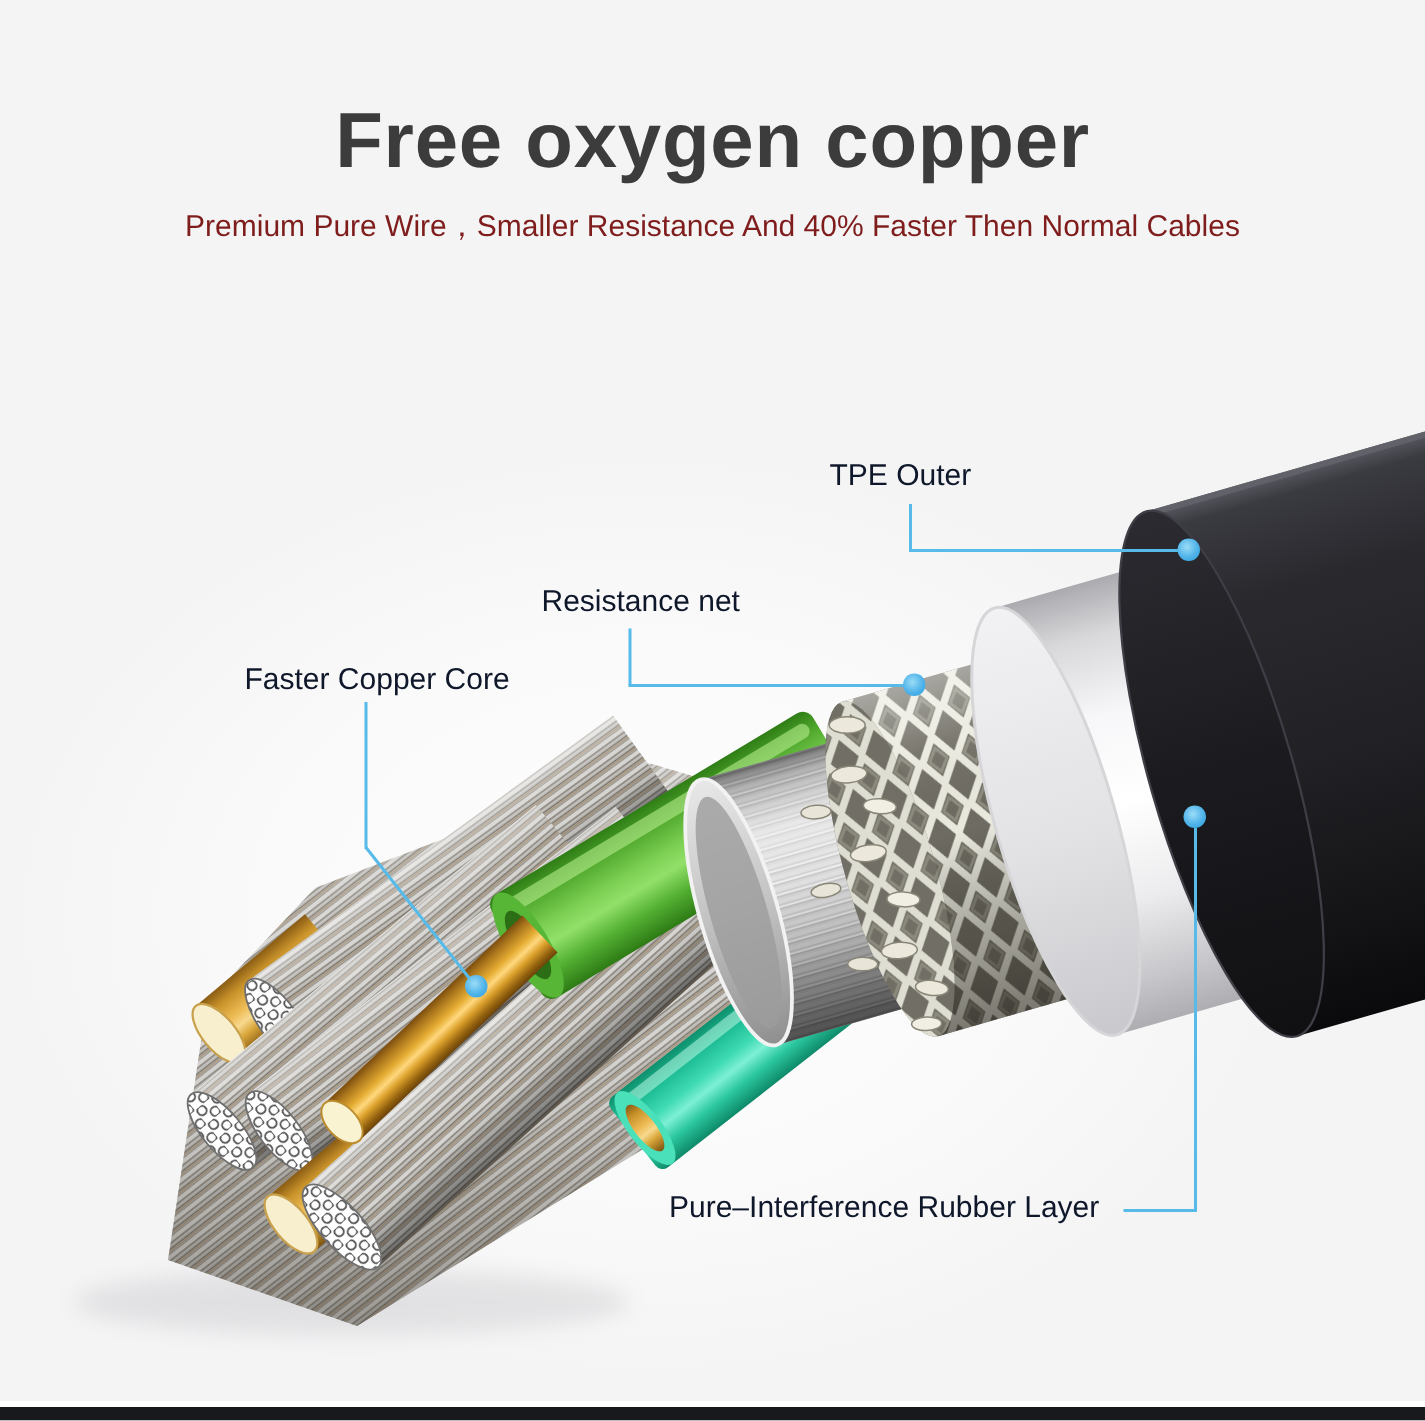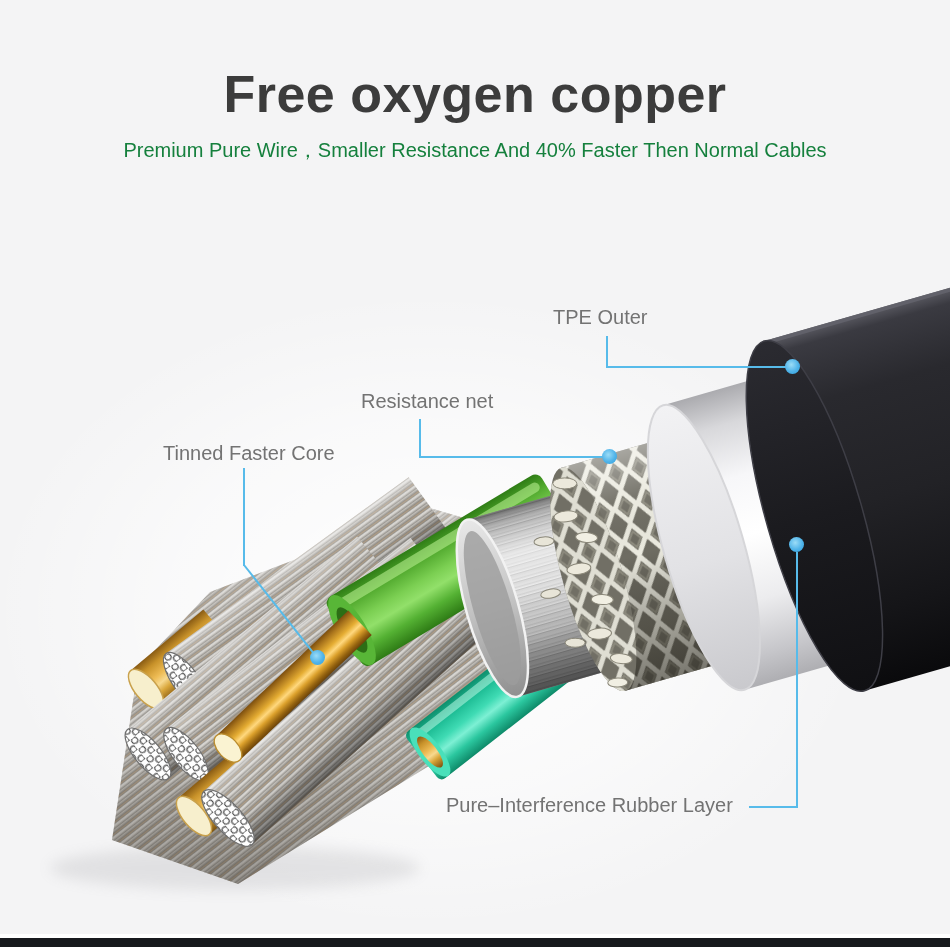--- a/index.html
+++ b/index.html
@@ -9,24 +9,24 @@
     font-family:"Liberation Sans","DejaVu Sans",sans-serif;
   }
   #stage{position:absolute;inset:0;border-radius:24px;}
   svg.scene{position:absolute;left:0;top:0;z-index:1;}
   .page-title{
     position:absolute;top:64px;left:0;width:950px;text-align:center;
     font-size:52px;font-weight:bold;color:#3c3c3c;letter-spacing:0.5px;z-index:3;
   }
   .page-subtitle{
     position:absolute;top:137px;left:0;width:950px;text-align:center;
-    font-size:20px;color:#15803d;z-index:3;
+    font-size:20px;color:#7f1d1d;z-index:3;
   }
   .callout-label{
-    position:absolute;font-size:20px;color:#737373;white-space:nowrap;z-index:3;
+    position:absolute;font-size:20px;color:#0f172a;white-space:nowrap;z-index:3;
   }
   .cline{position:absolute;background:#57bbea;z-index:2;}
   .cline.v{width:2px;}
   .cline.h{height:2px;}
   .cline.d{height:2px;transform-origin:0 50%;}
   .cdot{
     position:absolute;width:15px;height:15px;border-radius:50%;z-index:3;
     background:radial-gradient(circle at 42% 38%, #9bdcf7 0%, #4fb3e9 55%, #2d9edc 100%);
   }
   .footer-white-line{position:absolute;left:0;top:934px;width:950px;height:4px;background:#ffffff;z-index:4;}
@@ -317,21 +317,21 @@
   <div class="callout-label" style="left:553px;top:306px;">TPE Outer</div>
   <div class="cline v" style="left:606px;top:336px;height:31px;"></div>
   <div class="cline h" style="left:606px;top:366px;width:180px;"></div>
   <div class="cdot" style="left:785px;top:359px;"></div>
 
   <div class="callout-label" style="left:361px;top:390px;">Resistance net</div>
   <div class="cline v" style="left:419px;top:419px;height:38px;"></div>
   <div class="cline h" style="left:419px;top:456px;width:183px;"></div>
   <div class="cdot" style="left:602px;top:449px;"></div>
 
-  <div class="callout-label" style="left:163px;top:442px;">Tinned Faster Core</div>
+  <div class="callout-label" style="left:163px;top:442px;">Faster Copper Core</div>
   <div class="cline v" style="left:243px;top:468px;height:98px;"></div>
   <div class="cline d" style="left:244px;top:564px;width:116px;transform:rotate(51.7deg);"></div>
   <div class="cdot" style="left:310px;top:650px;"></div>
 
   <div class="callout-label" style="left:446px;top:794px;">Pure–Interference Rubber Layer</div>
   <div class="cline h" style="left:749px;top:806px;width:48px;"></div>
   <div class="cline v" style="left:796px;top:552px;height:256px;"></div>
   <div class="cdot" style="left:789px;top:537px;"></div>
 
   <div class="footer-white-line"></div>

